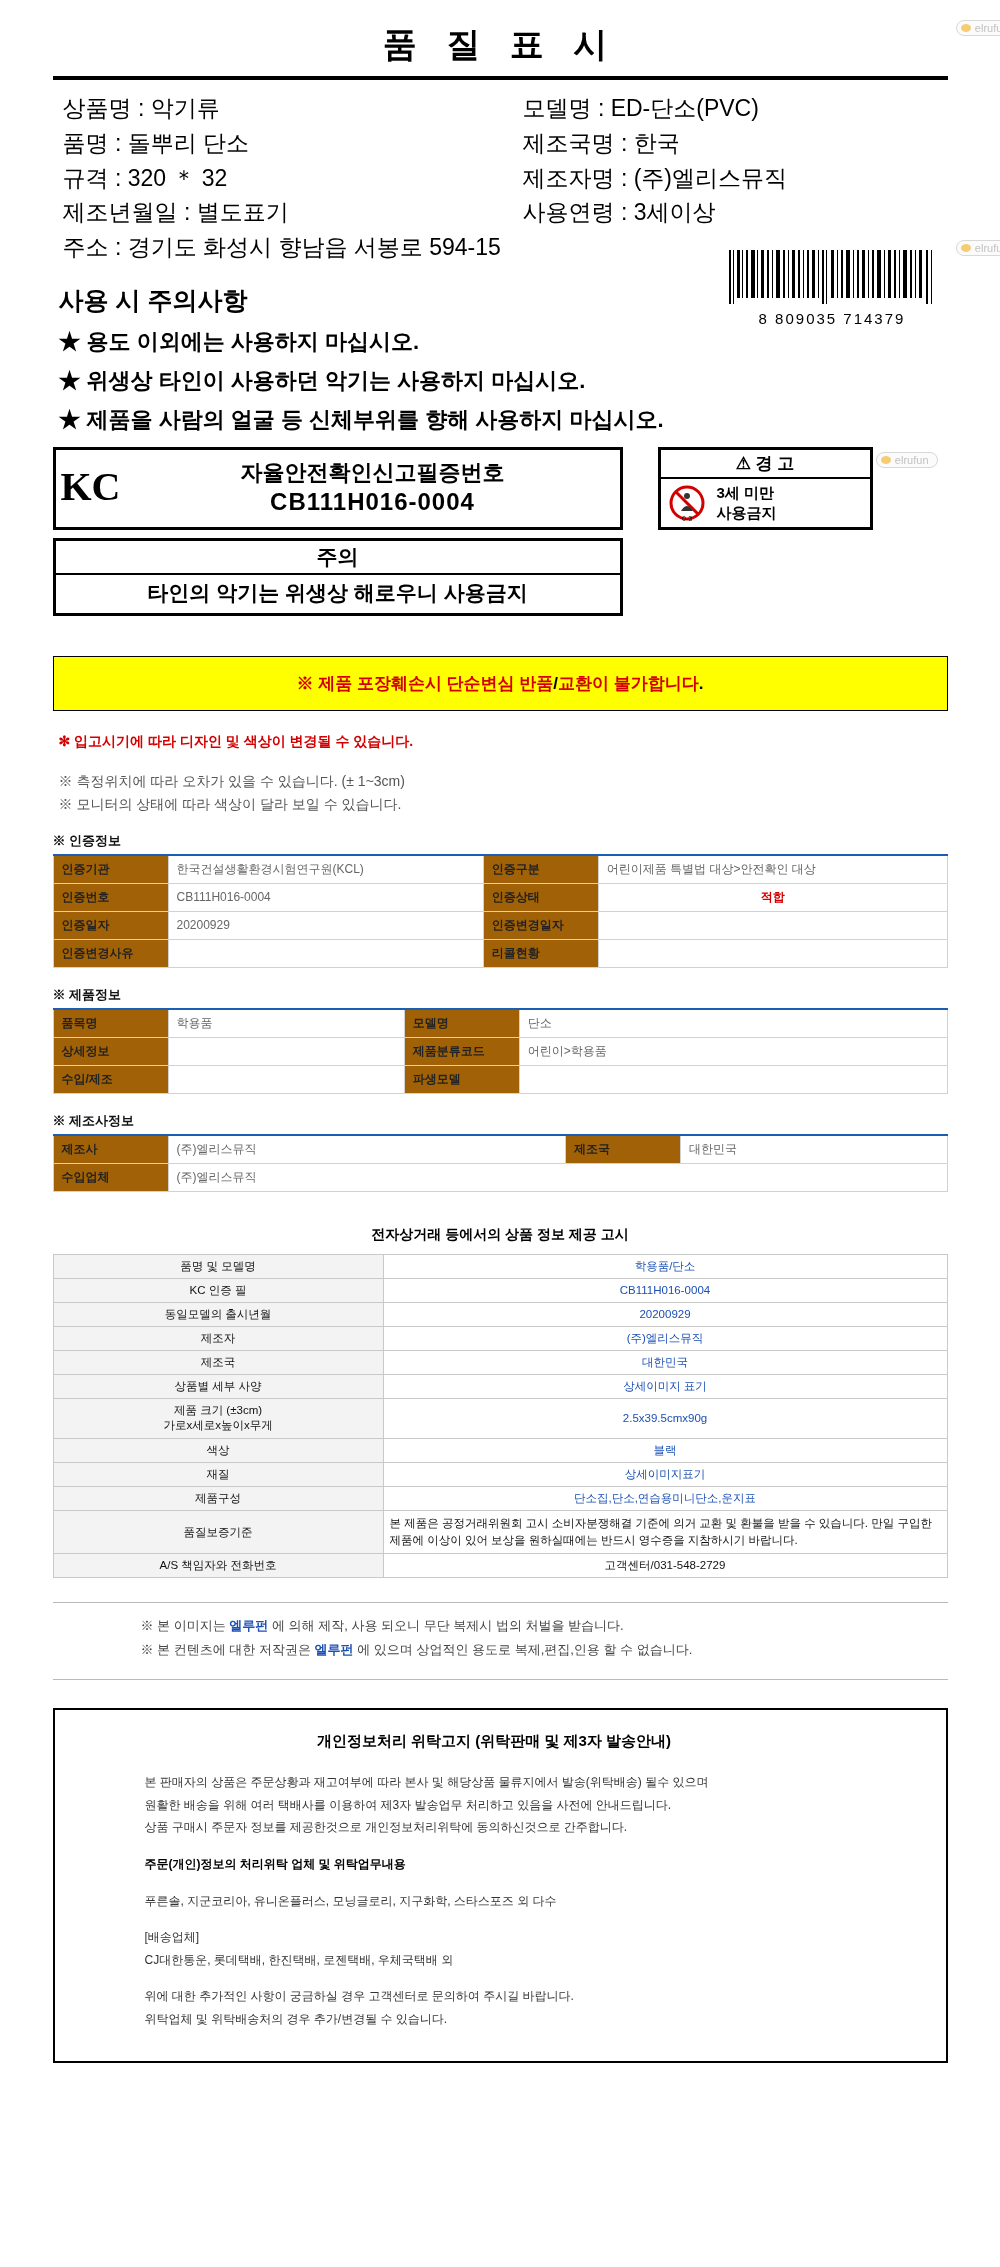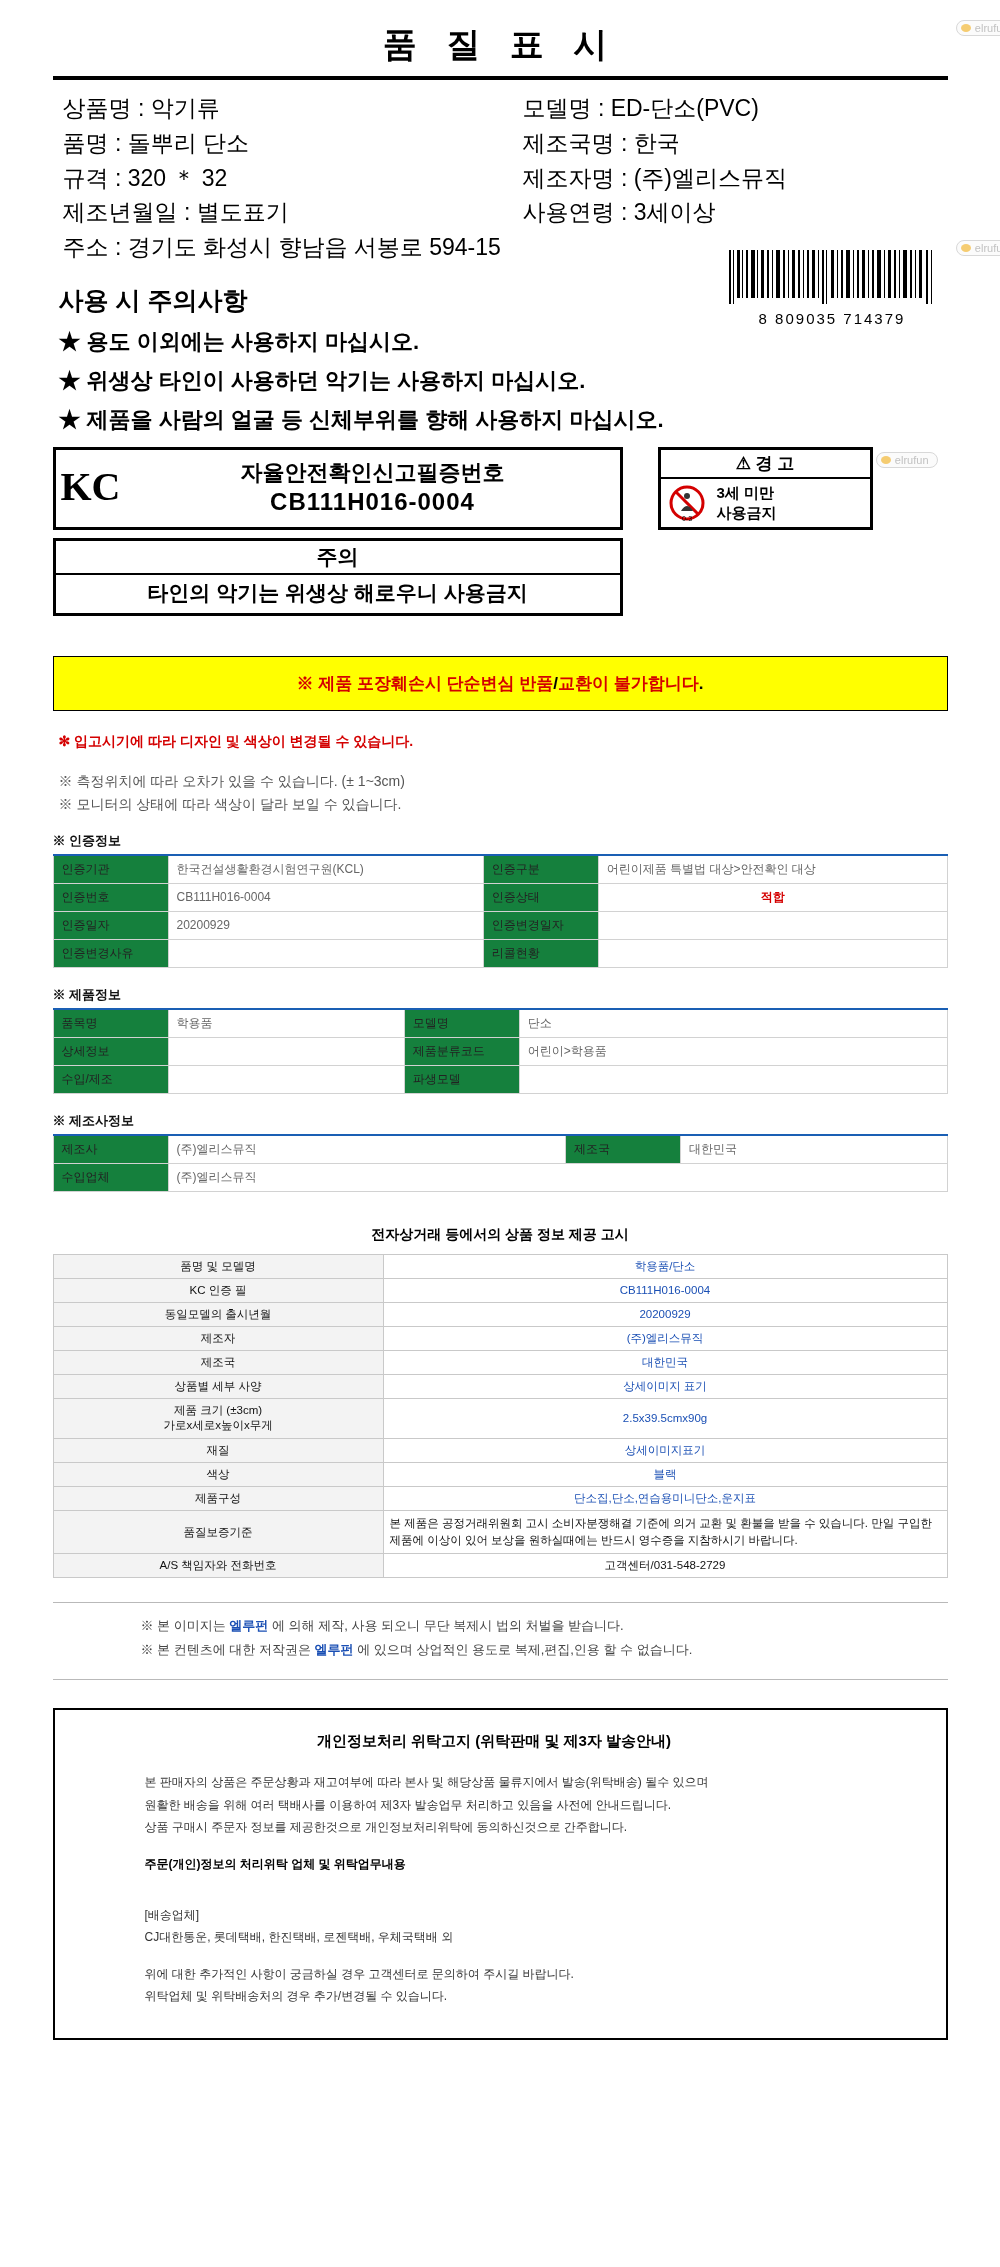--- a/index.html
+++ b/index.html
@@ -114,21 +114,21 @@
 
   
   .red-notes { width:895px; margin:22px auto 0 auto; padding-left:6px; }
   .red-notes .n1 { color:#d40000; font-size:14px; font-weight:bold; margin-bottom:22px; }
   .red-notes .n2, .red-notes .n3 { color:#555; font-size:14px; margin-bottom:5px; }
 
   
   .sec-title { width:895px; margin:18px auto 4px auto; font-size:13px; font-weight:bold; color:#111; }
   .tbl { width:895px; margin:0 auto; border-collapse:collapse; font-size:12px; }
   .tbl td { border:1px solid #d2d2d2; padding:5px 8px; height:26px; }
-  .tbl .th { background:#15803d; font-weight:normal; color:#222; width:115px; }
+  .tbl .th { background:#a16207; font-weight:bold; color:#222; width:115px; }
   .tbl .val { color:#666; }
   .topline { border-top:2px solid #1a5fb4 !important; }
   .ok { color:#d40000; font-weight:bold; text-align:center; }
 
   
   .ec-title { width:895px; margin:34px auto 10px auto; text-align:center; font-size:14px; font-weight:bold; }
   .ec { width:895px; margin:0 auto; border-collapse:collapse; font-size:11.5px; }
   .ec td { border:1px solid #c9c9c9; padding:4px 6px; }
   .ec .k { background:#f3f3f3; text-align:center; width:330px; font-weight:normal; color:#111; }
   .ec .v { text-align:center; color:#1a4fb4; }
@@ -371,26 +371,26 @@
     <tr>
       <td class="k">상품별 세부 사양</td>
       <td class="v">상세이미지 표기</td>
     </tr>
     <tr>
       <td class="k two" style="white-space:pre-line;">제품 크기 (±3cm)
 가로x세로x높이x무게</td>
       <td class="v">2.5x39.5cmx90g</td>
     </tr>
     <tr>
+      <td class="k">색상</td>
+      <td class="v">블랙</td>
+    </tr>
+    <tr>
       <td class="k">재질</td>
       <td class="v">상세이미지표기</td>
-    </tr>
-    <tr>
-      <td class="k">색상</td>
-      <td class="v">블랙</td>
     </tr>
     <tr>
       <td class="k">제품구성</td>
       <td class="v">단소집,단소,연습용미니단소,운지표</td>
     </tr>
     <tr>
       <td class="k">품질보증기준</td>
       <td class="v left">본 제품은 공정거래위원회 고시 소비자분쟁해결 기준에 의거 교환 및 환불을 받을 수 있습니다. 만일 구입한 제품에 이상이 있어 보상을 원하실때에는 반드시 영수증을 지참하시기 바랍니다.</td>
     </tr>
     <tr>
@@ -414,20 +414,21 @@
   </div>
 
   <div class="privacy">
     <h3>개인정보처리 위탁고지 (위탁판매 및 제3자 발송안내)</h3>
     <p>본 판매자의 상품은 주문상황과 재고여부에 따라 본사 및 해당상품 물류지에서 발송(위탁배송) 될수 있으며</p>
     <p>원활한 배송을 위해 여러 택배사를 이용하여 제3자 발송업무 처리하고 있음을 사전에 안내드립니다.</p>
     <p>상품 구매시 주문자 정보를 제공한것으로 개인정보처리위탁에 동의하신것으로 간주합니다.</p>
     <div class="gap"></div>
     <p class="bold">주문(개인)정보의 처리위탁 업체 및 위탁업무내용</p>
     <div class="gap"></div>
+    <p>푸른솔, 지군코리아, 유니온플러스, 모닝글로리, 지구화학, 스타스포즈 외 다수</p>
     <div class="gap"></div>
     <p>[배송업체]</p>
     <p>CJ대한통운, 롯데택배, 한진택배, 로젠택배, 우체국택배 외</p>
     <div class="gap"></div>
     <p>위에 대한 추가적인 사항이 궁금하실 경우 고객센터로 문의하여 주시길 바랍니다.</p>
     <p>위탁업체 및 위탁배송처의 경우 추가/변경될 수 있습니다.</p>
   </div>
 
 </div>
 

